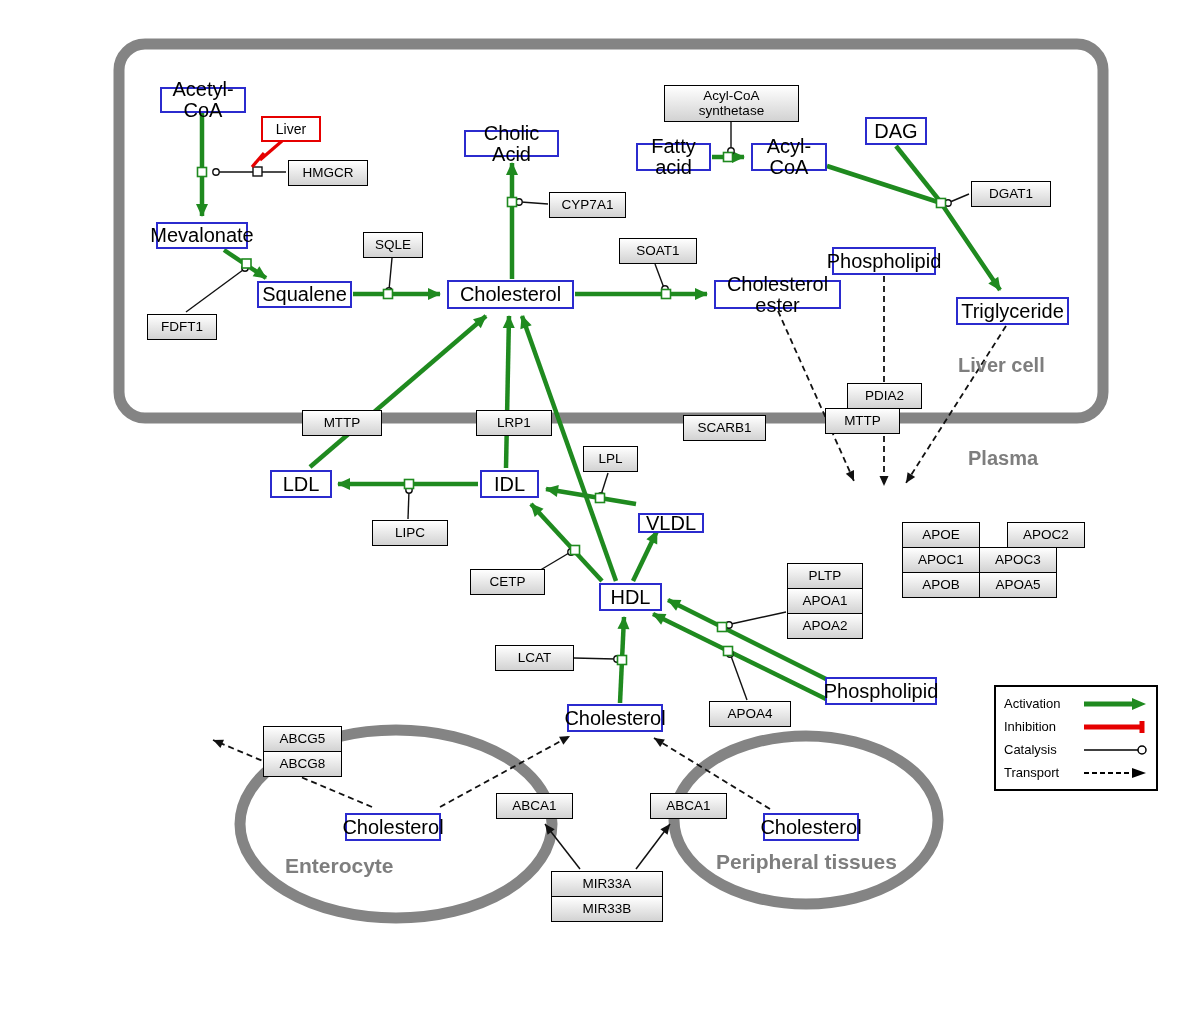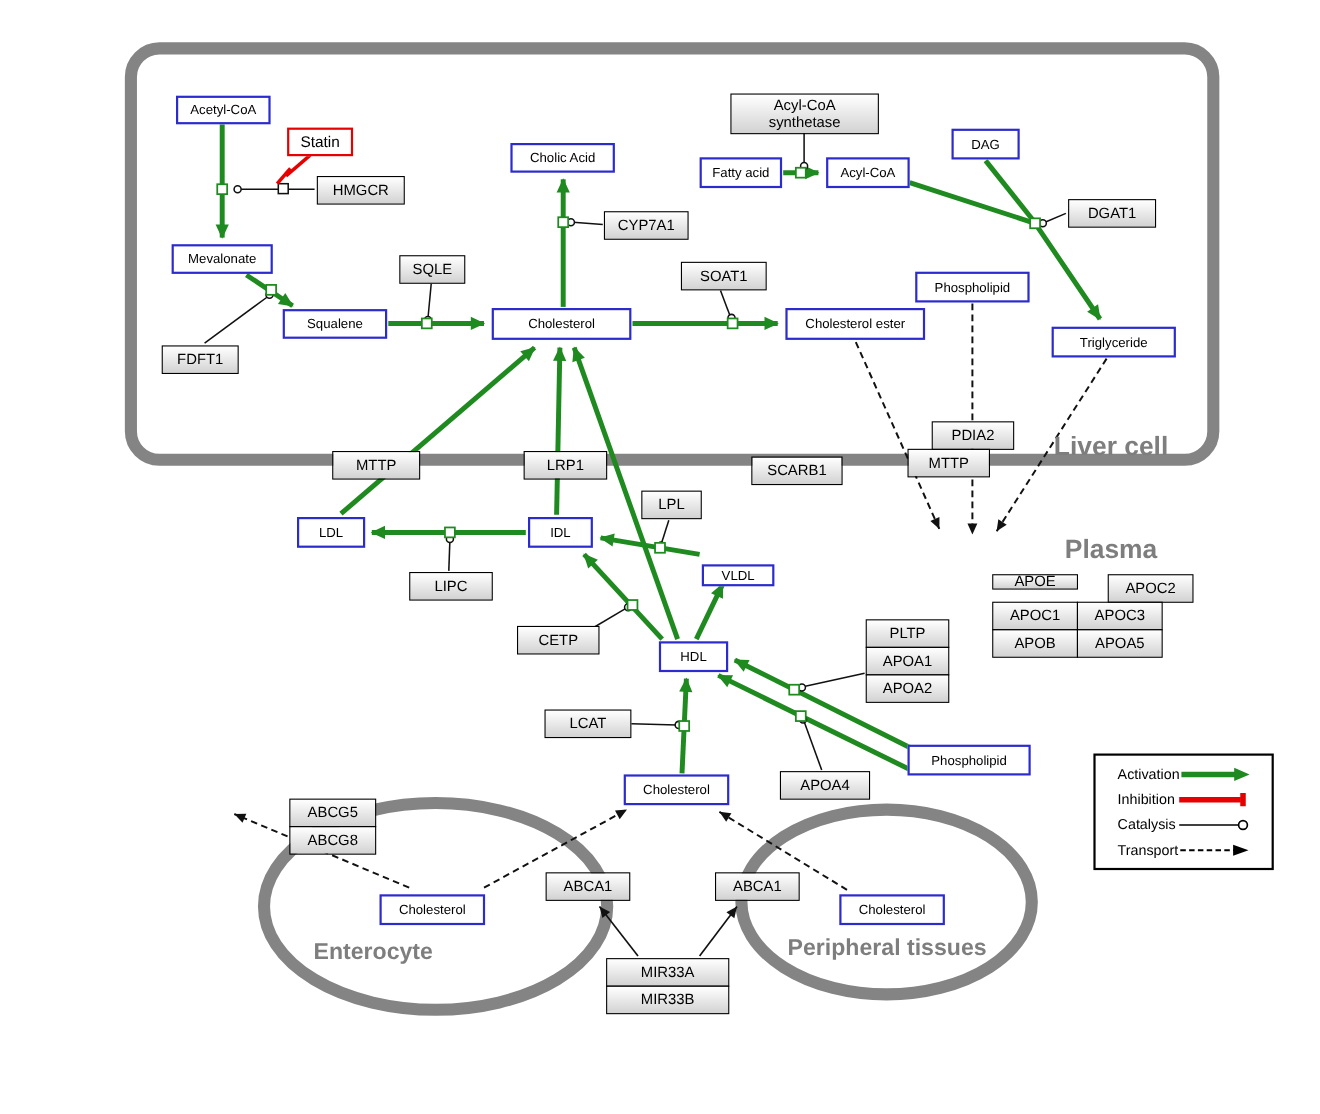--- a/index.html
+++ b/index.html
@@ -5,30 +5,30 @@
   html,body{margin:0;padding:0;background:#fff;}
   #canvas{
     position:relative;width:1200px;height:1013px;overflow:hidden;background:#fff;
     font-family:"Liberation Sans",sans-serif;color:#000;
   }
   #edge-layer{position:absolute;left:0;top:0;}
   .node{
     position:absolute;box-sizing:border-box;display:flex;align-items:center;justify-content:center;
     text-align:center;font-size:13.5px;line-height:1.05;background:#fff;cursor:pointer;
   }
-  .met{border:2px solid #2b2bce;background:#fff;font-size:12px;}
+  .met{border:2px solid #2b2bce;background:#fff;font-size:20px;}
   .gene{border:1px solid #000;background:linear-gradient(#ffffff,#d2d2d2);}
   .drug{border:2px solid #e60000;background:#fff;font-size:14px;}
   .twoline{flex-direction:column;}
   .region-label{position:absolute;font-weight:bold;color:#7e7e7e;white-space:nowrap;}
-  .rl-big{font-size:24px;margin-top:39px;}
+  .rl-big{font-size:20px;}
   .rl-mid{font-size:21px;}
   .legend{
     position:absolute;left:994px;top:685px;width:164px;height:106px;border:2px solid #000;background:#fff;
-    box-sizing:border-box;display:flex;flex-direction:column;justify-content:space-around;padding:5px 20px;
+    box-sizing:border-box;display:flex;flex-direction:column;justify-content:space-around;padding:5px 8px;
   }
   .legend-row{display:flex;align-items:center;justify-content:space-between;font-size:13px;}
   .legend-row svg{flex:0 0 auto;}
 </style>
 </head>
 <body>
 
 <div id="canvas">
 
   <svg id="edge-layer" width="1200" height="1013" viewBox="0 0 1200 1013">
@@ -151,21 +151,21 @@
   <div class="node met" style="left:956px;top:297px;width:113px;height:28px">Triglyceride</div>
   <div class="node met" style="left:270px;top:470px;width:62px;height:28px">LDL</div>
   <div class="node met" style="left:480px;top:470px;width:59px;height:28px">IDL</div>
   <div class="node met" style="left:638px;top:513px;width:66px;height:20px">VLDL</div>
   <div class="node met" style="left:599px;top:583px;width:63px;height:28px">HDL</div>
   <div class="node met" style="left:825px;top:677px;width:112px;height:28px">Phospholipid</div>
   <div class="node met" style="left:567px;top:704px;width:96px;height:28px">Cholesterol</div>
   <div class="node met" style="left:345px;top:813px;width:96px;height:28px">Cholesterol</div>
   <div class="node met" style="left:763px;top:813px;width:96px;height:28px">Cholesterol</div>
 
-  <div class="node drug" style="left:261px;top:116px;width:60px;height:26px">Statin</div>
+  <div class="node drug" style="left:261px;top:116px;width:60px;height:26px">Liver</div>
 
   <div class="node gene" style="left:288px;top:160px;width:80px;height:26px">HMGCR</div>
   <div class="node gene" style="left:147px;top:314px;width:70px;height:26px">FDFT1</div>
   <div class="node gene" style="left:363px;top:232px;width:60px;height:26px">SQLE</div>
   <div class="node gene" style="left:549px;top:192px;width:77px;height:26px">CYP7A1</div>
   <div class="node gene" style="left:619px;top:238px;width:78px;height:26px">SOAT1</div>
   <div class="node gene twoline" style="left:664px;top:85px;width:135px;height:37px">
     <span>Acyl-CoA</span>
     <span>synthetase</span>
   </div>
@@ -177,21 +177,21 @@
   <div class="node gene" style="left:825px;top:408px;width:75px;height:26px">MTTP</div>
   <div class="node gene" style="left:372px;top:520px;width:76px;height:26px">LIPC</div>
   <div class="node gene" style="left:583px;top:446px;width:55px;height:26px">LPL</div>
   <div class="node gene" style="left:470px;top:569px;width:75px;height:26px">CETP</div>
   <div class="node gene" style="left:495px;top:645px;width:79px;height:26px">LCAT</div>
   <div class="node gene" style="left:787px;top:563px;width:76px;height:26px">PLTP</div>
   <div class="node gene" style="left:787px;top:588px;width:76px;height:26px">APOA1</div>
   <div class="node gene" style="left:787px;top:613px;width:76px;height:26px">APOA2</div>
   <div class="node gene" style="left:709px;top:701px;width:82px;height:26px">APOA4</div>
 
-  <div class="node gene" style="left:902px;top:522px;width:78px;height:14px">APOE</div>
+  <div class="node gene" style="left:902px;top:522px;width:78px;height:26px">APOE</div>
   <div class="node gene" style="left:1007px;top:522px;width:78px;height:26px">APOC2</div>
   <div class="node gene" style="left:902px;top:547px;width:78px;height:26px">APOC1</div>
   <div class="node gene" style="left:979px;top:547px;width:78px;height:26px">APOC3</div>
   <div class="node gene" style="left:902px;top:572px;width:78px;height:26px">APOB</div>
   <div class="node gene" style="left:979px;top:572px;width:78px;height:26px">APOA5</div>
 
   <div class="node gene" style="left:263px;top:726px;width:79px;height:26px">ABCG5</div>
   <div class="node gene" style="left:263px;top:751px;width:79px;height:26px">ABCG8</div>
   <div class="node gene" style="left:496px;top:793px;width:77px;height:26px">ABCA1</div>
   <div class="node gene" style="left:650px;top:793px;width:77px;height:26px">ABCA1</div>

